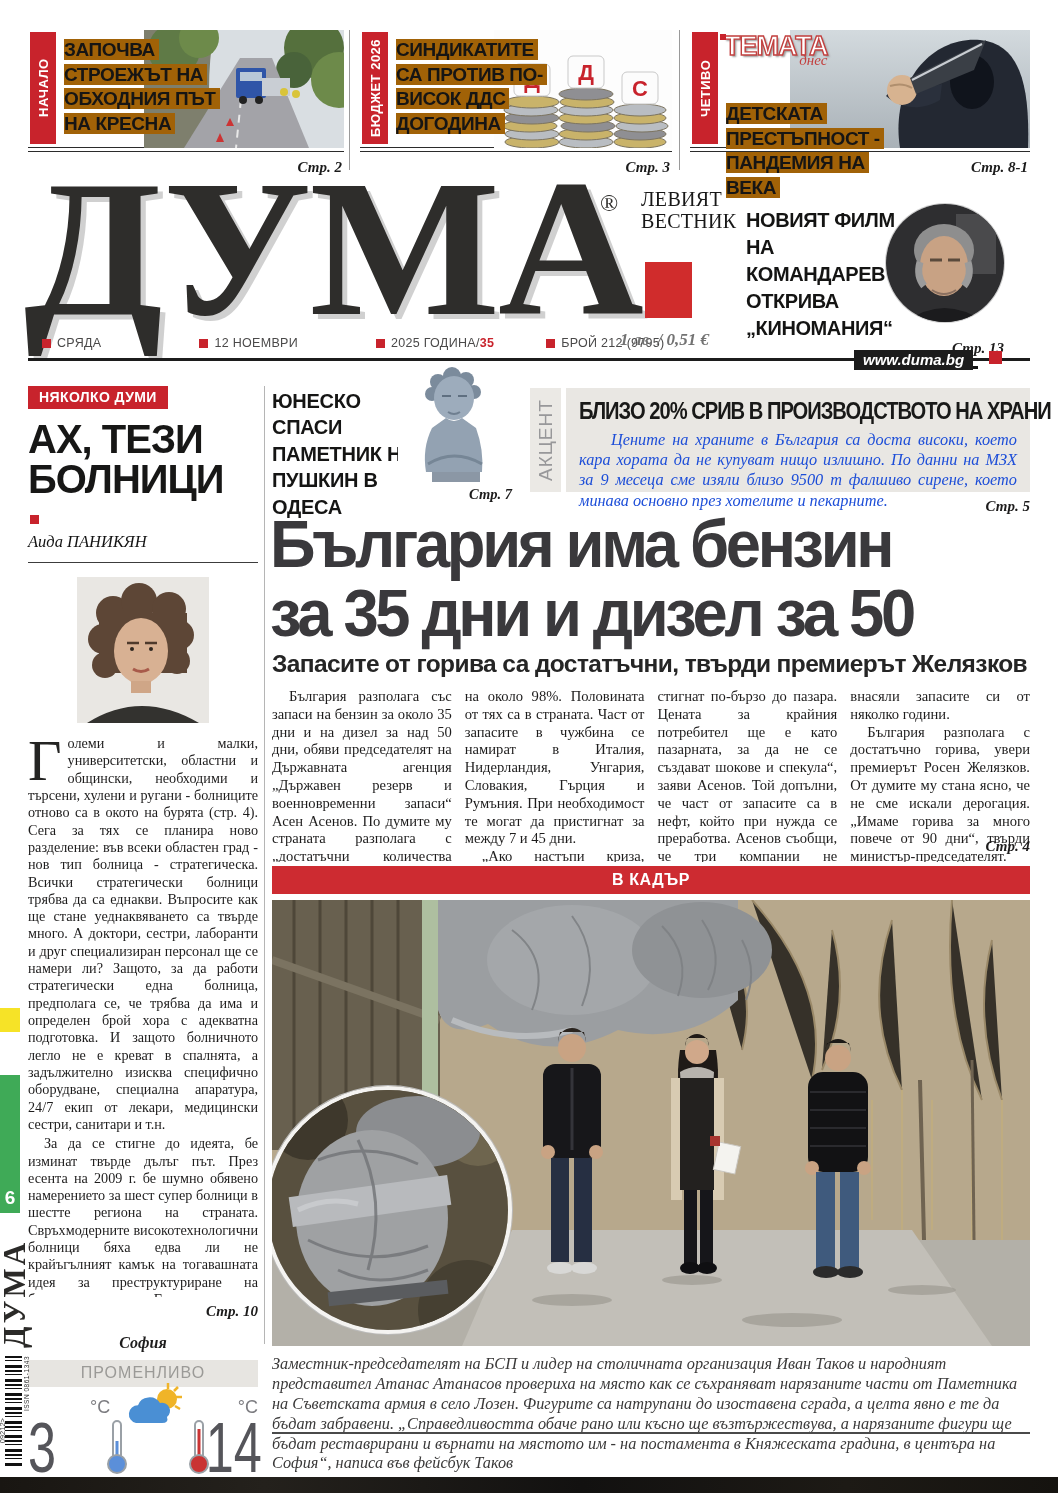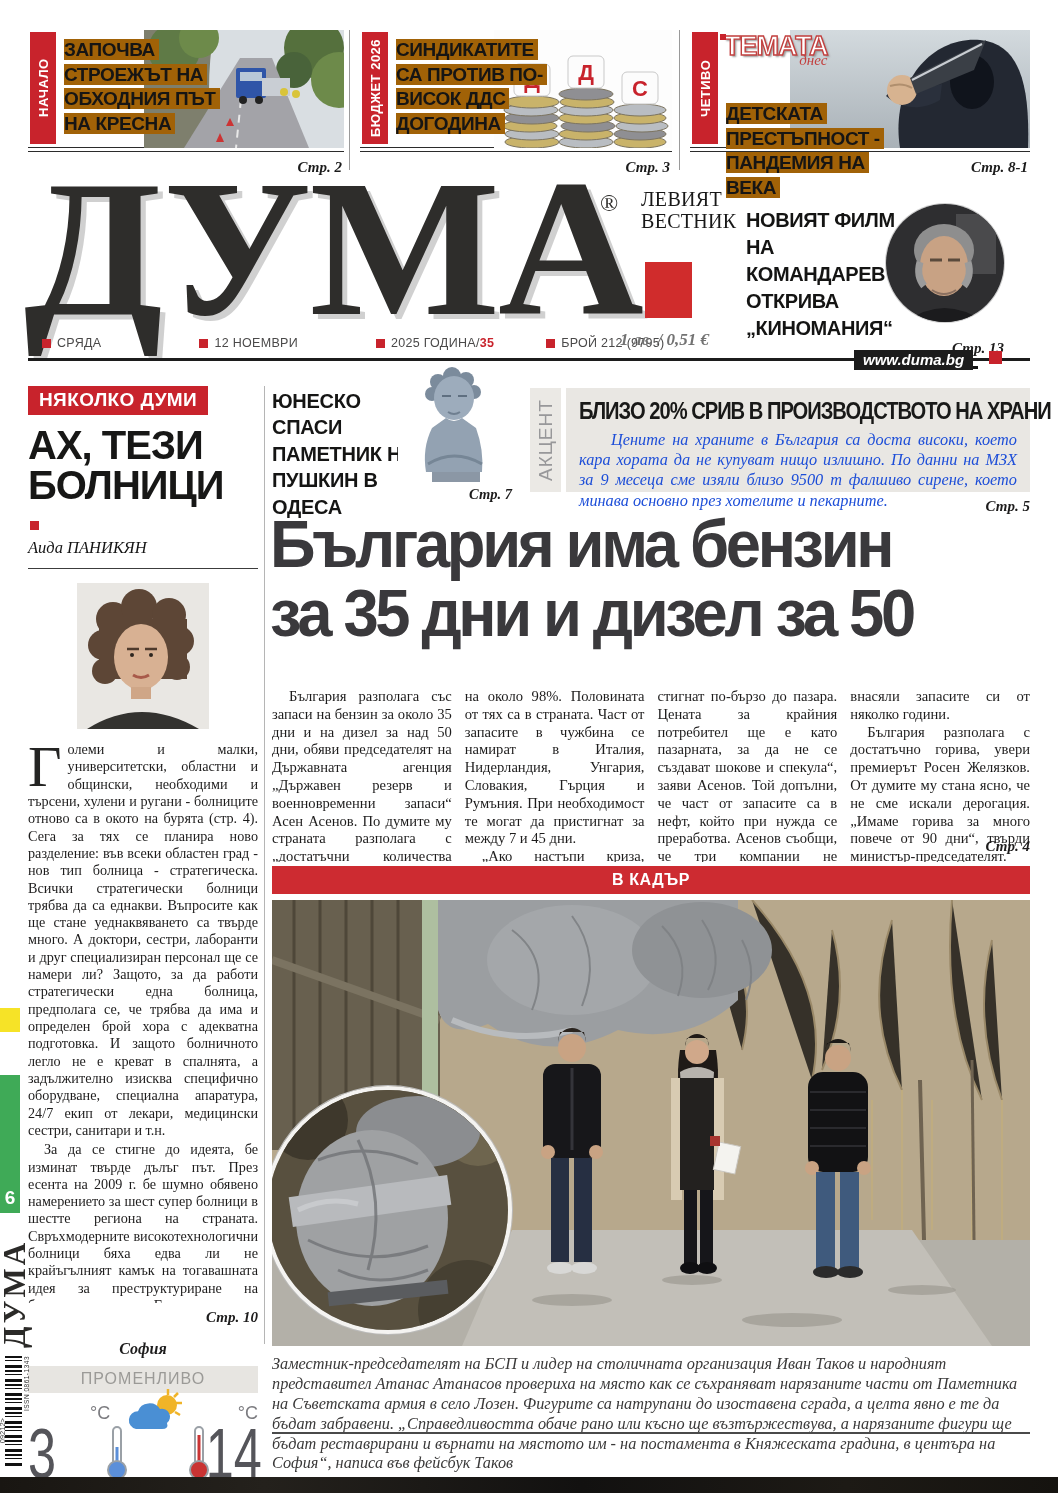--- a/index.html
+++ b/index.html
@@ -50,21 +50,21 @@
   .d-red{color:#c8232c;font-weight:bold;}
   .price{position:absolute;left:620px;top:330px;font-family:"Liberation Serif",serif;font-style:italic;
          font-weight:bold;font-size:17px;color:#737373;}
   .main-rule{position:absolute;left:28px;top:358px;width:1002px;height:3px;background:#1c1c1c;}
   .site-badge{position:absolute;left:854px;top:350px;background:#1c1c1c;color:#fff;font-weight:bold;
               font-style:italic;font-size:15px;padding:1px 9px 2px;}
   .site-dot{position:absolute;left:989px;top:351px;width:13px;height:13px;background:#c8232c;}
   .vdiv{position:absolute;left:264px;top:386px;width:1px;height:958px;background:#b5b5b5;}
   
   .opinion{position:absolute;left:28px;top:386px;width:230px;}
-  .op-kicker{display:inline-block;background:#c8232c;color:#fff;font-weight:bold;font-size:19px;
+  .op-kicker{display:inline-block;background:#c8232c;color:#fff;font-weight:bold;font-size:14px;
              padding:3px 11px 4px;letter-spacing:.4px;}
   .op-title{margin-top:10px;width:205px;font-weight:bold;font-size:40px;line-height:1.0;letter-spacing:-1px;color:#171716;}
   .op-sq{width:9px;height:9px;background:#c8232c;margin:16px 0 8px 2px;}
   .op-author{font-family:"Liberation Serif",serif;font-style:italic;font-size:16.5px;color:#141414;}
   .op-hr{border:none;border-top:1.5px solid #3c3c3c;margin:10px 0 0;}
   .op-photo{margin:14px auto 12px;width:132px;height:146px;display:block;}
   .op-body{font-family:"Liberation Serif",serif;font-size:14.2px;line-height:1.22;text-align:justify;
            color:#1d1c1c;max-height:562px;overflow:hidden;}
   .op-body p{margin:0;}
   .op-body p + p{text-indent:16px;margin-top:2px;}
@@ -394,20 +394,21 @@
   <div class="accent-box">
     <div class="accent-title">БЛИЗО 20% СРИВ В ПРОИЗВОДСТВОТО НА ХРАНИ</div>
     <div class="accent-text">Цените на храните в България са доста високи, което кара хората да не купуват нищо излишно. По данни на МЗХ за 9 месеца сме изяли близо 9500 т фалшиво сирене, което минава основно през хотелите и пекарните.</div>
   </div>
   <div class="accent-page">Стр. 5</div>
 
   <div class="lead-hl">
     <div>България има бензин</div>
     <div>за 35 дни и дизел за 50</div>
   </div>
+  <div class="lead-sub">Запасите от горива са достатъчни, твърди премиерът Желязков</div>
   <div class="lead-body">
     <div class="lead-col">
       <p>България разполага със запаси на бензин за около 35 дни и на дизел за над 50 дни, обяви председателят на Държавната агенция „Държавен резерв и военновременни запаси“ Асен Асенов. По думите му страната разполага с „достатъчни количества горива“ и в момента 90-дневните запаси са осигурени</p>
     </div>
     <div class="lead-col">
       <p style="text-indent:0;">на около 98%. Половината от тях са в страната. Част от запасите в чужбина се намират в Италия, Нидерландия, Унгария, Словакия, Гърция и Румъния. При необходимост те могат да пристигнат за между 7 и 45 дни.</p>
       <p>„Ако настъпи криза, горивата от резерва ще се дават без биокомпонент, за да</p>
     </div>
     <div class="lead-col">
       <p style="text-indent:0;">стигнат по-бързо до пазара. Цената за крайния потребител ще е като пазарната, за да не се създават шокове и спекула“, заяви Асенов. Той допълни, че част от запасите са в нефт, който при нужда се преработва. Асенов съобщи, че три компании не изпълняват задълженията си да поддържат резерв и не са</p>

